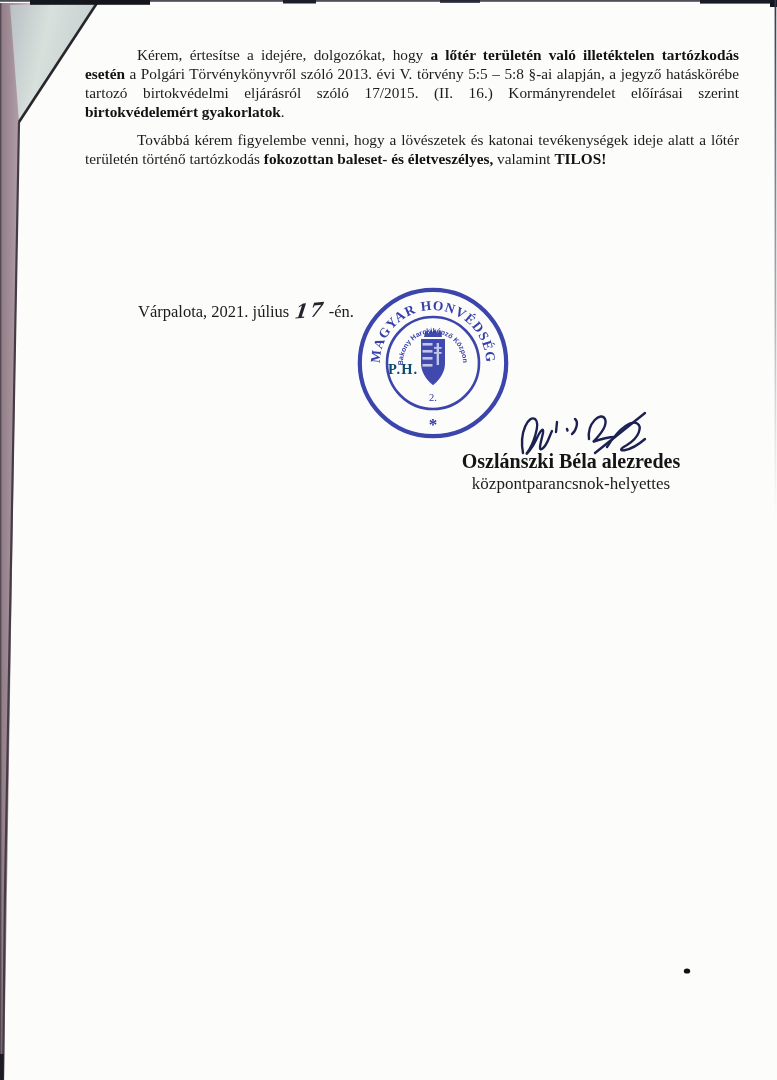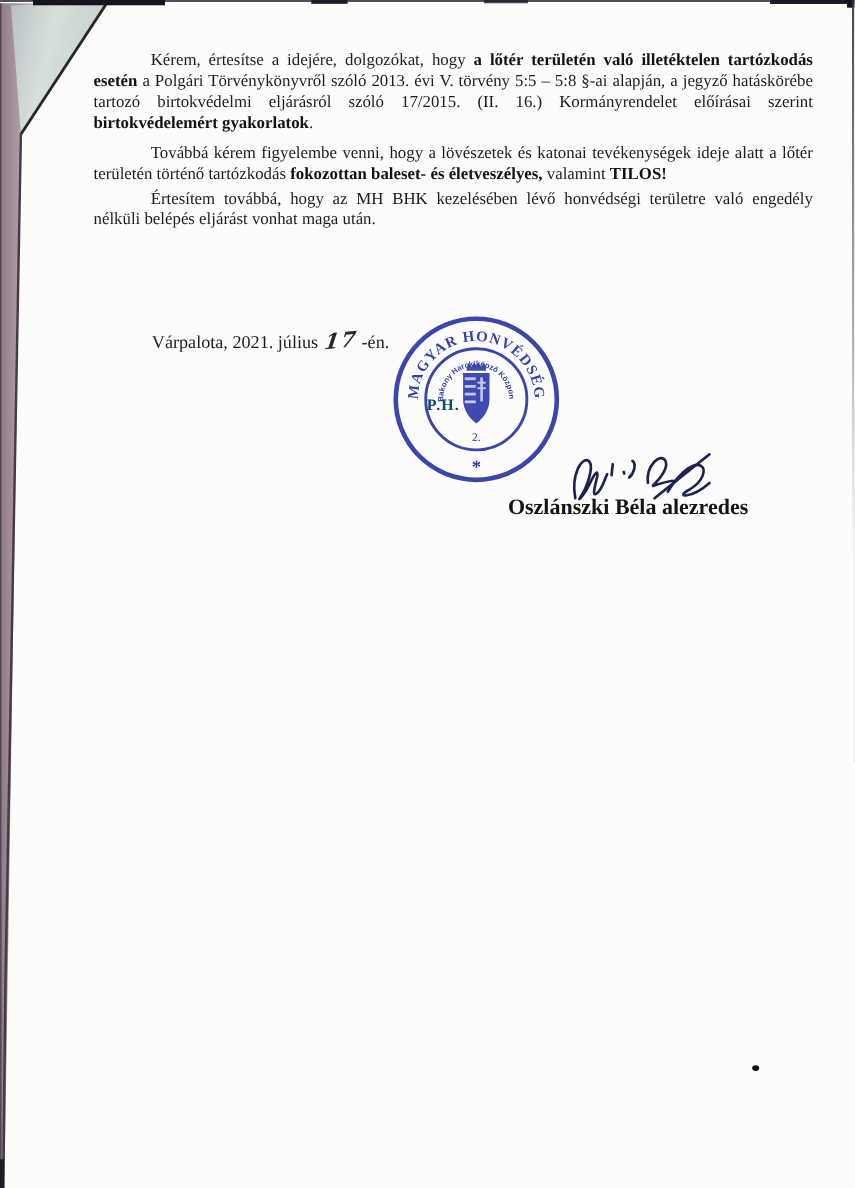--- a/index.html
+++ b/index.html
@@ -78,21 +78,20 @@
 
     <rect x="774.6" y="0" width="1.7" height="520" fill="url(#gradRight)"></rect>
 
     <rect x="0" y="1054" width="3.6" height="26" fill="#1c1c22"></rect>
     <ellipse cx="687" cy="971" rx="3.2" ry="2.6" fill="#101014"></ellipse>
   </svg>
 
   <div class="body-text">
     <p><span>Kérem, értesítse a idejére, dolgozókat, hogy </span><b>a lőtér területén való illetéktelen tartózkodás esetén</b><span> a Polgári Törvénykönyvről szóló 2013. évi V. törvény 5:5 – 5:8 §-ai alapján, a jegyző hatáskörébe tartozó birtokvédelmi eljárásról szóló 17/2015. (II. 16.) Kormányrendelet előírásai szerint </span><b>birtokvédelemért gyakorlatok</b><span>.</span></p>
     <p class="gap-lg"><span>Továbbá kérem figyelembe venni, hogy a lövészetek és katonai tevékenységek ideje alatt a lőtér területén történő tartózkodás </span><b>fokozottan baleset- és életveszélyes,</b><span> valamint </span><b>TILOS!</b></p>
-    <p class="gap-sm"><span>Értesítem továbbá, hogy az MH BHK kezelésében lévő honvédségi területre való engedély nélküli belépés eljárást vonhat maga után.</span></p>
   </div>
 
   <div class="date-line"><span>Várpalota, 2021. július</span><span class="hand-day">17</span><span>-én.</span></div>
 
   <svg class="stamp" viewBox="0 0 160 158" xmlns="http://www.w3.org/2000/svg">
     <defs>
       <path id="arcOut" d="M 27,78 A 53,53 0 0 1 133,78" fill="none"></path>
       <path id="arcIn" d="M 50,78 A 30,30 0 0 1 110,78" fill="none"></path>
     </defs>
     <g stroke="#2b36a6" fill="none" opacity="0.92">
@@ -132,15 +131,16 @@
       <path d="M 62,22 L 62.5,23.5"></path>
       <path d="M 70,12 C 74,15 71,24 67,27"></path>
       <path d="M 84,32 C 82,16 96,4 100,12 C 103,19 93,30 88,35 C 96,32 104,30 110,30"></path>
       <path d="M 102,40 C 130,-4 148,22 122,38 C 107,46 124,46 140,32"></path>
       <path d="M 90,46 L 140,6"></path>
     </g>
   </svg>
 
   <div class="name-block">
     <p class="sig-name">Oszlánszki Béla alezredes</p>
+    <p class="sig-title">központparancsnok-helyettes</p>
   </div>
 
 </div>
 
 </body></html>

